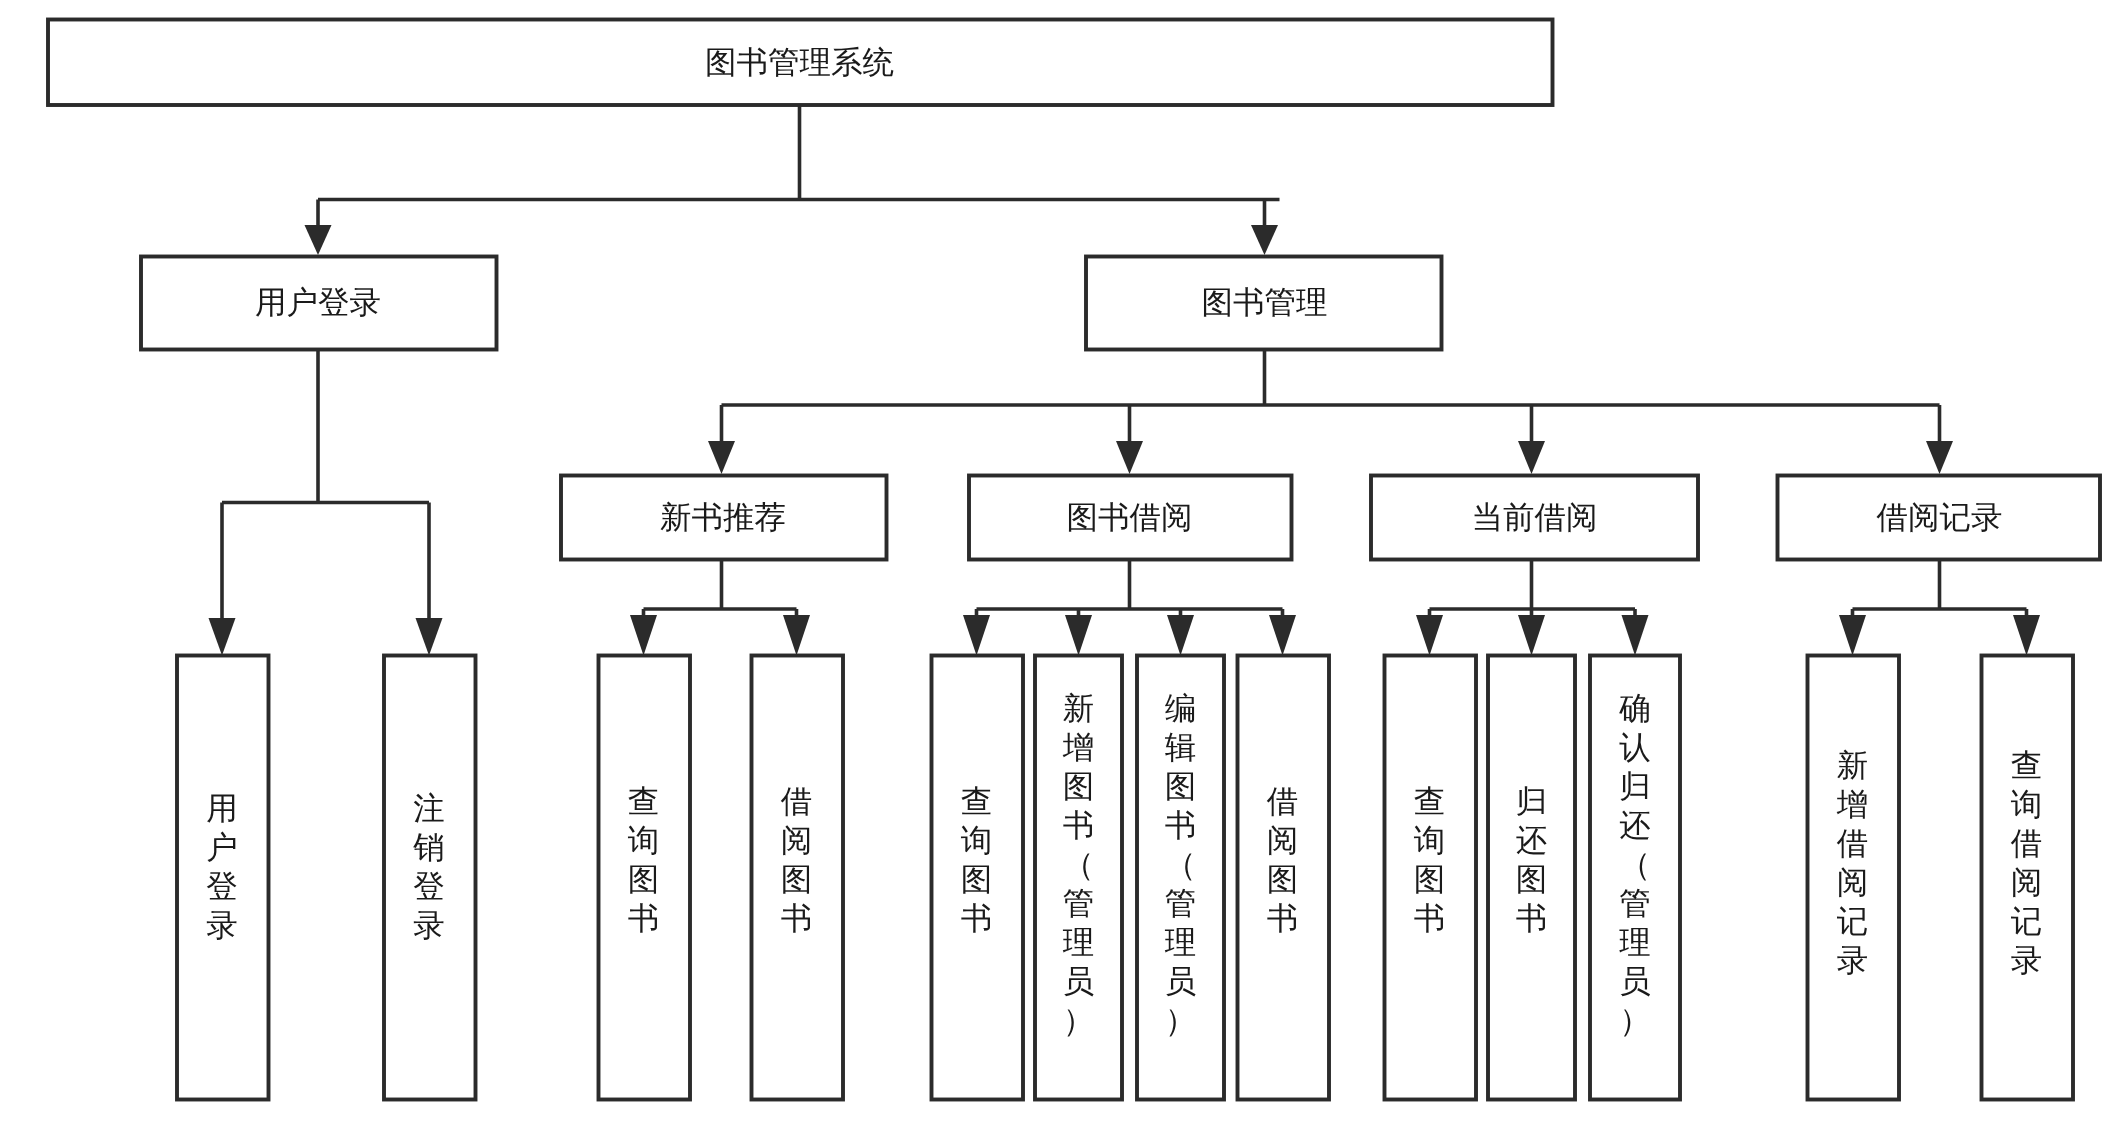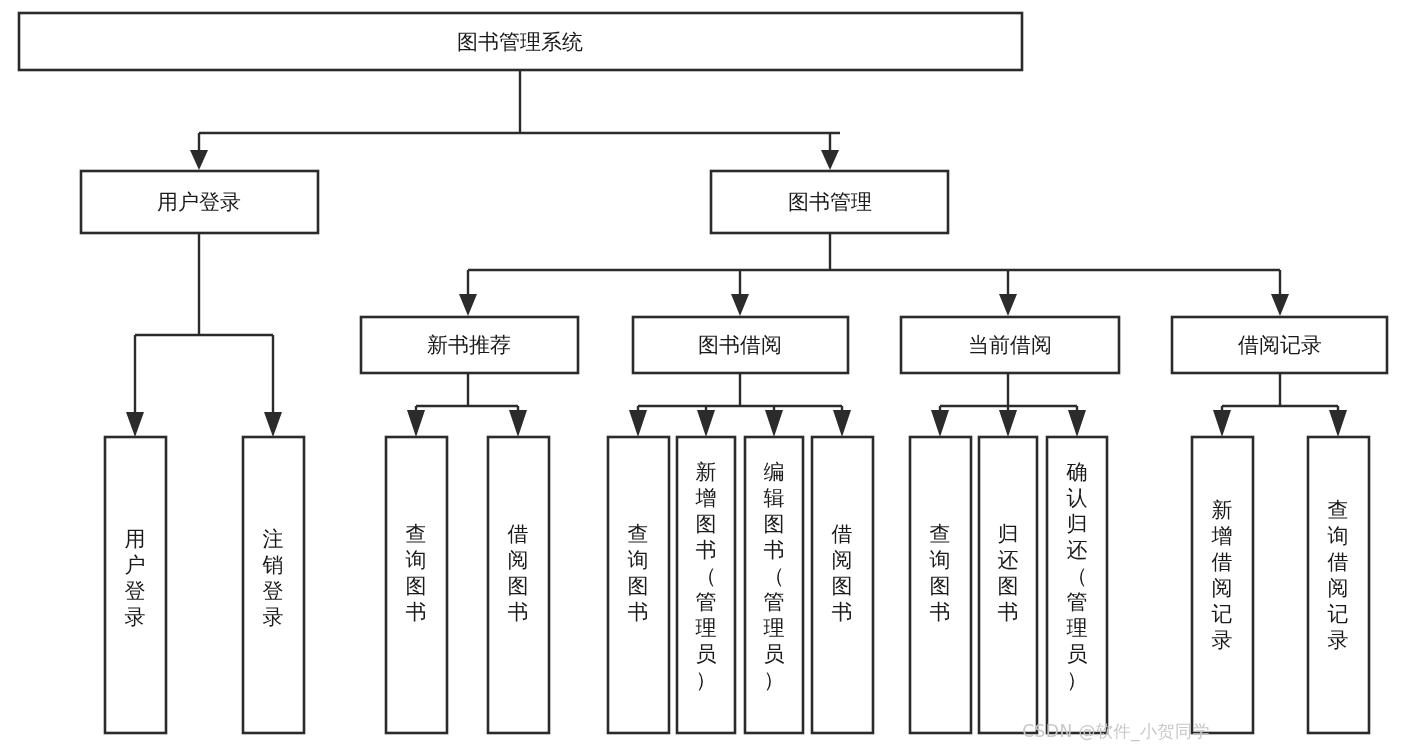--- a/index.html
+++ b/index.html
@@ -9,21 +9,21 @@
   }
   body {
     width: 1405px;
     height: 747px;
     font-family: "DejaVu Sans", "Liberation Sans", sans-serif;
     overflow: hidden;
     position: relative;
   }
   #diagram-root {
     position: absolute;
-    left: 0;
+    left: 13px;
     top: 0;
     width: 1218px;
     height: 747px;
   }
   svg#tree-svg {
     display: block;
     width: 1405px;
     height: 747px;
   }
   .node-box {
@@ -233,14 +233,13 @@
       <text class="node-label-v" x="1222" y="0"><tspan x="1222" y="517">新</tspan><tspan x="1222" y="543">增</tspan><tspan x="1222" y="569">借</tspan><tspan x="1222" y="595">阅</tspan><tspan x="1222" y="621">记</tspan><tspan x="1222" y="647">录</tspan></text>
     </g>
 
     <g>
       <rect class="node-box" x="1308" y="437" width="61" height="296"></rect>
       <text class="node-label-v" x="1338" y="0"><tspan x="1338" y="517">查</tspan><tspan x="1338" y="543">询</tspan><tspan x="1338" y="569">借</tspan><tspan x="1338" y="595">阅</tspan><tspan x="1338" y="621">记</tspan><tspan x="1338" y="647">录</tspan></text>
     </g>
 
   </svg>
 
-  <div class="watermark">CSDN @软件_小贺同学</div>
 </div>
 
 </body></html>

